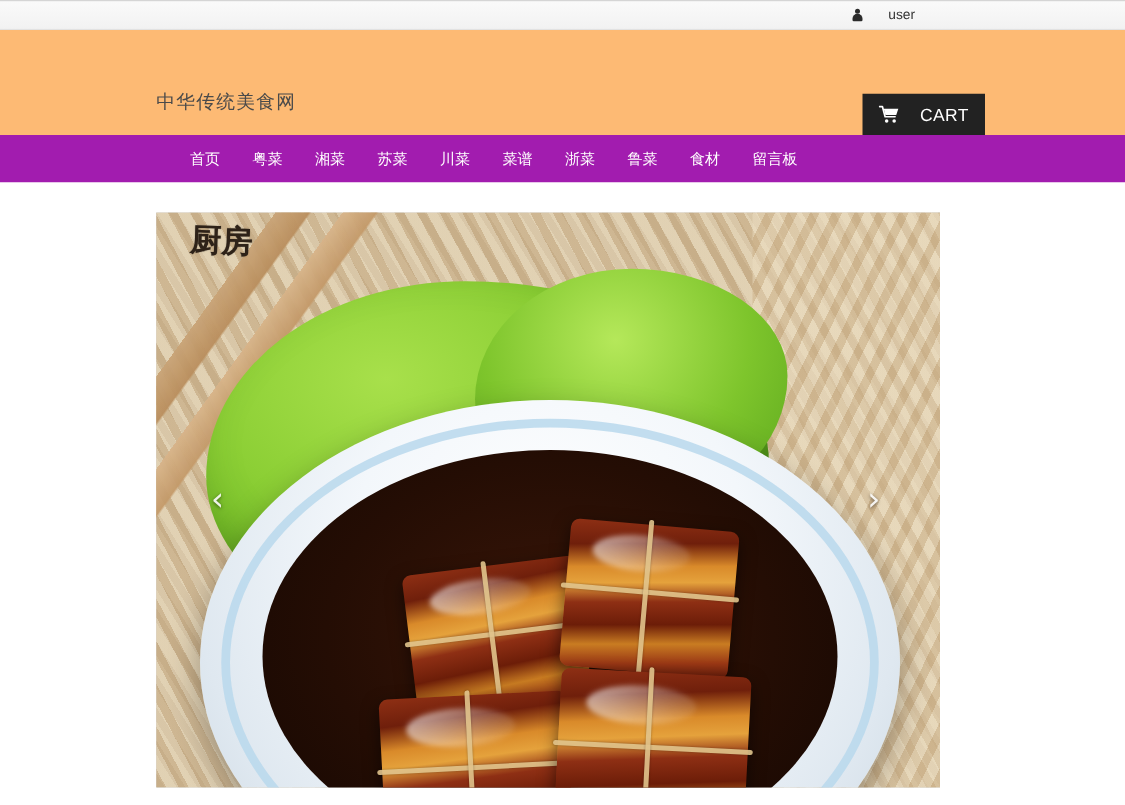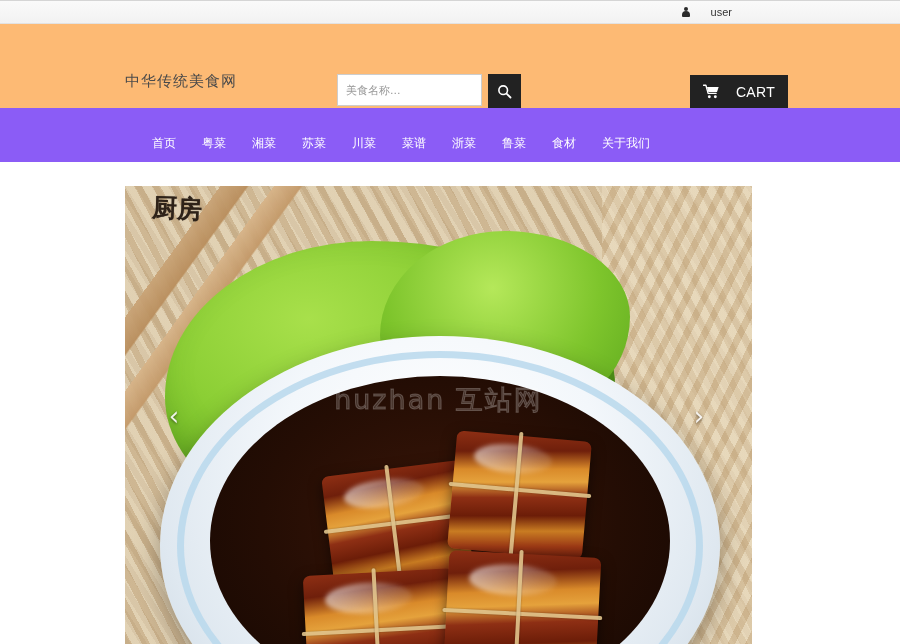--- a/index.html
+++ b/index.html
@@ -124,24 +124,24 @@
     gap: 16px;
     font-size: 14px;
     letter-spacing: 0.3px;
     cursor: pointer;
     font-family: "Liberation Sans", sans-serif;
   }
   .cart-icon { display: block; }
 
   
   .navbar {
-    height: 54px;
-    background: #8b5cf6;
-    display: flex;
-    align-items: flex-end;
+    height: 38px;
+    background: #a21caf;
+    display: flex;
+    align-items: flex-start;
   }
   .nav-list {
     list-style: none;
     margin: 0;
     padding: 0 0 0 139px;
     display: flex;
     align-items: center;
   }
   .nav-item {
     color: #ffffff;
@@ -350,29 +350,20 @@
       <span class="person-icon"></span>
       <span>user</span>
     </a>
   </div>
 </div>
 
 <div class="header">
 
   <div class="logo">中华传统美食网</div>
 
-  <div class="search-wrap">
-    <input class="search-input" type="text" placeholder="美食名称..." style="">
-    <button class="search-btn">
-      <svg class="mag-icon" width="15" height="15" viewBox="0 0 16 16">
-        <circle cx="6.6" cy="6.6" r="4.6" fill="none" stroke="#ffffff" stroke-width="1.7"></circle>
-        <line x1="10.2" y1="10.2" x2="14.4" y2="14.4" stroke="#ffffff" stroke-width="1.9" stroke-linecap="round"></line>
-      </svg>
-    </button>
-  </div>
 
   <button class="cart-btn">
     <svg class="cart-icon" width="17" height="15" viewBox="0 0 20 18">
       <path d="M0.5 1.5 H3.3 L5.9 11.3 H15.5" fill="none" stroke="#ffffff" stroke-width="1.6" stroke-linecap="round" stroke-linejoin="round"></path>
       <path d="M4.6 3.6 H18.6 L16.6 9.6 H6.2 Z" fill="#ffffff"></path>
       <circle cx="7.4" cy="15.3" r="1.7" fill="#ffffff"></circle>
       <circle cx="14.6" cy="15.3" r="1.7" fill="#ffffff"></circle>
     </svg>
     <span>CART</span>
   </button>
@@ -401,21 +392,21 @@
     <li>
         <a class="nav-item" href="#">浙菜</a>
       </li>
     <li>
         <a class="nav-item" href="#">鲁菜</a>
       </li>
     <li>
         <a class="nav-item" href="#">食材</a>
       </li>
     <li>
-        <a class="nav-item" href="#">关于我们</a>
+        <a class="nav-item" href="#">留言板</a>
       </li>
   </ul>
 </nav>
 
 <div class="content">
   <div class="carousel">
 
     <div class="photo">
       <div class="mat"></div>
       <div class="mat-right"></div>
@@ -446,18 +437,17 @@
         </div>
         <div class="pork p4">
           <div class="p-gloss"></div>
           <div class="twine t-h"></div>
           <div class="twine t-v"></div>
         </div>
 
       </div>
     </div>
 
-    <div class="wm-center">huzhan 互站网</div>
 
     <div class="arrow arrow-left">‹</div>
     <div class="arrow arrow-right">›</div>
   </div>
 </div>
 
 </body></html>

